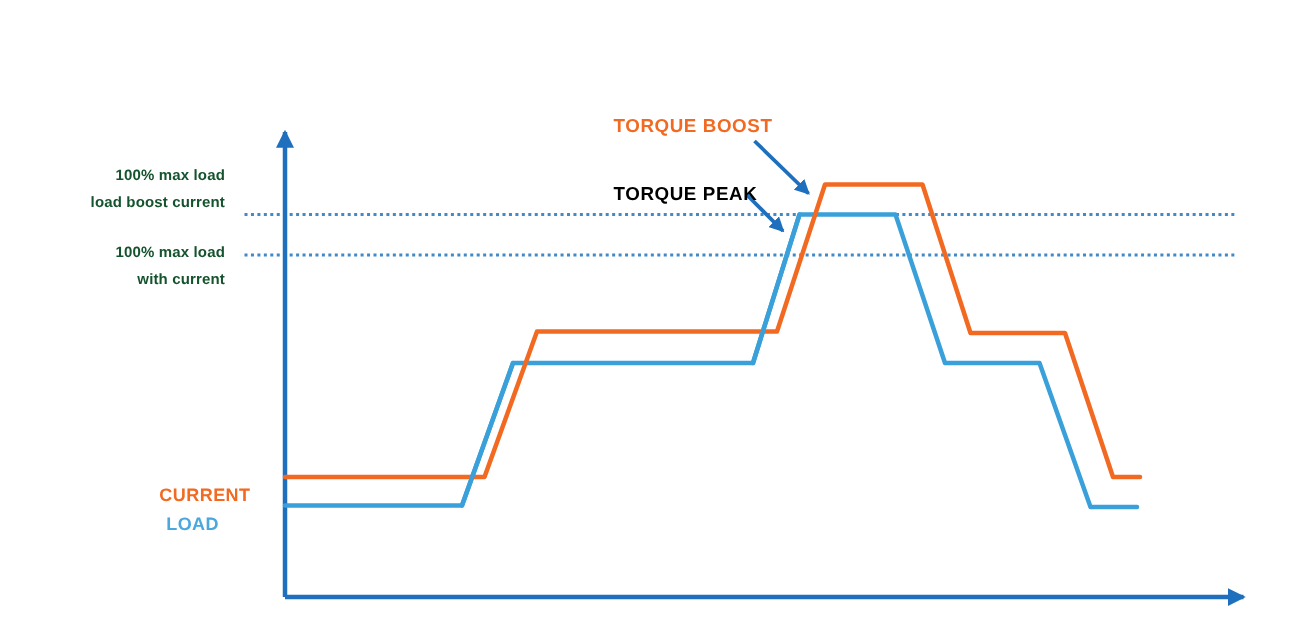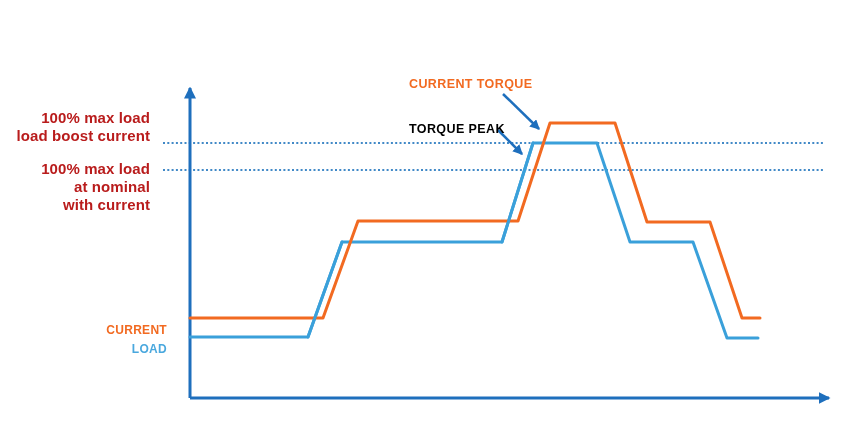--- a/index.html
+++ b/index.html
@@ -19,37 +19,37 @@
     position: absolute;
     left: 0;
     top: 0;
   }
   .lbl {
     position: absolute;
     font-weight: bold;
     white-space: nowrap;
   }
   .lbl-axis-big {
-    font-size: 15px;
+    font-size: 10px;
     line-height: 18px;
     text-align: right;
-    color: #b91c1c;
+    color: #14532d;
     letter-spacing: 0.1px;
   }
   .lbl-boost   { top: 109px; right: 715px; }
   .lbl-nominal { top: 160px; right: 715px; }
   .lbl-series {
     font-size: 12px;
     line-height: 14px;
     text-align: right;
     letter-spacing: 0.3px;
     margin-top: 12px;
   }
   .lbl-current { top: 311px; right: 698px; color: #f26a21; }
-  .lbl-load    { top: 330px; right: 698px; color: #4aa8de; }
+  .lbl-load    { top: 330px; right: 719px; color: #4aa8de; }
   .lbl-annot {
     font-size: 12.5px;
     line-height: 14px;
     letter-spacing: 0.4px;
   }
   .lbl-current-boost { top: 77px;  left: 409px; color: #f26a21; }
   .lbl-torque-peak   { top: 122px; left: 409px; color: #000000; }
 </style>
 </head>
 <body>
@@ -74,25 +74,24 @@
       <line x1="498" y1="130" x2="522" y2="154" stroke="#1e6fbd" stroke-width="2.5" marker-end="url(#arrowhead)"></line>
     </svg>
 
   <div class="lbl lbl-axis-big lbl-boost">
     <div>100% max load</div>
     <div>load boost current</div>
   </div>
 
   <div class="lbl lbl-axis-big lbl-nominal">
     <div>100% max load</div>
-    <div>at nominal</div>
     <div>with current</div>
   </div>
 
   <div class="lbl lbl-series lbl-current">CURRENT</div>
 
   <div class="lbl lbl-series lbl-load">LOAD</div>
 
-  <div class="lbl lbl-annot lbl-current-boost">CURRENT TORQUE</div>
+  <div class="lbl lbl-annot lbl-current-boost">TORQUE BOOST</div>
 
   <div class="lbl lbl-annot lbl-torque-peak">TORQUE PEAK</div>
 
 </div>
 
 </body></html>

